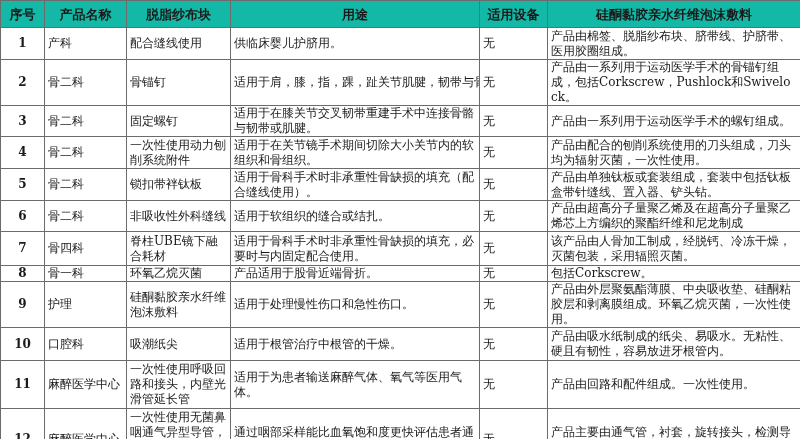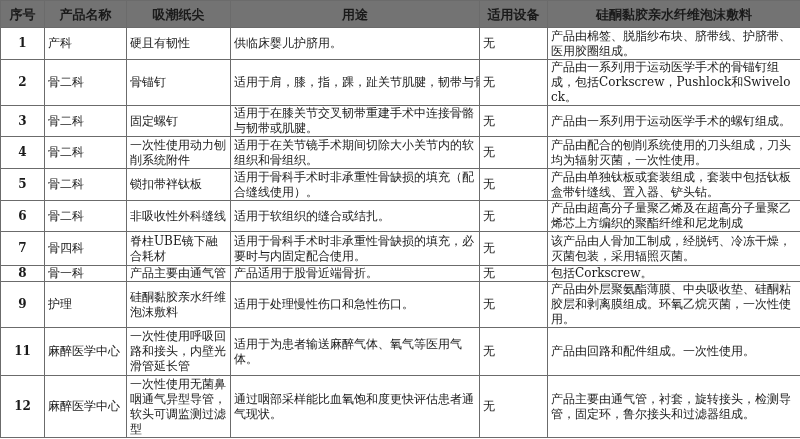--- a/index.html
+++ b/index.html
@@ -2,52 +2,52 @@
 <html><head>
 <meta charset="utf-8">
 <style>
   html, body { margin: 0; padding: 0; background: #ffffff; }
   body { width: 800px; height: 439px; overflow: hidden; position: relative;
          font-family: "DejaVu Serif", "Liberation Serif", serif; }
   table { border-collapse: collapse; table-layout: fixed; width: 800px;
           position: absolute; left: 0; top: 0; }
   td, th { border: 1px solid #6b6b6b; padding: 0 3px; font-size: 12px; color: #1a1a1a;
            line-height: 15px; vertical-align: middle; overflow: hidden; word-break: break-all; }
-  th { background: #737373; font-weight: bold; font-size: 13px;
+  th { background: #14b8a6; font-weight: bold; font-size: 13px;
        height: 26px; font-family: "DejaVu Sans", "Liberation Sans", sans-serif; }
   td.num { text-align: center; font-weight: bold; }
   td.nowrap { white-space: nowrap; }
 </style>
 </head>
 <body>
 
 <table>
   <colgroup>
     <col style="width:44px">
       <col style="width:82px">
       <col style="width:104px">
     <col style="width:249px">
       <col style="width:68px">
       <col style="width:253px">
   </colgroup>
   <thead>
     <tr>
       <th>序号</th>
       <th>产品名称</th>
-      <th>吸潮纸尖</th>
+      <th>脱脂纱布块</th>
       <th>用途</th>
       <th>适用设备</th>
       <th>硅酮黏胶亲水纤维泡沫敷料</th>
     </tr>
   </thead>
   <tbody id="tbody">
       <tr style="height: 32px;">
         <td class="num">1</td>
         <td>产科</td>
-        <td>硬且有韧性</td>
+        <td>配合缝线使用</td>
         <td>供临床婴儿护脐用。</td>
         <td>无</td>
         <td>产品由棉签、脱脂纱布块、脐带线、护脐带、医用胶圈组成。</td>
       </tr>
       <tr style="height: 30px;">
         <td class="num">2</td>
         <td>骨二科</td>
         <td>骨锚钉</td>
         <td class="nowrap">适用于肩，膝，指，踝，趾关节肌腱，韧带与骨</td>
         <td>无</td>
@@ -89,32 +89,40 @@
         <td class="num">7</td>
         <td>骨四科</td>
         <td>脊柱UBE镜下融合耗材</td>
         <td>适用于骨科手术时非承重性骨缺损的填充，必要时与内固定配合使用。</td>
         <td>无</td>
         <td>该产品由人骨加工制成，经脱钙、冷冻干燥，灭菌包装，采用辐照灭菌。</td>
       </tr>
       <tr style="height: 16px;">
         <td class="num">8</td>
         <td>骨一科</td>
-        <td>产品主要由通气管</td>
+        <td>环氧乙烷灭菌</td>
         <td>产品适用于股骨近端骨折。</td>
         <td>无</td>
         <td>包括Corkscrew。</td>
       </tr>
       <tr style="height: 30px;">
         <td class="num">9</td>
         <td>护理</td>
         <td>硅酮黏胶亲水纤维泡沫敷料</td>
         <td>适用于处理慢性伤口和急性伤口。</td>
         <td>无</td>
         <td>产品由外层聚氨酯薄膜、中央吸收垫、硅酮粘胶层和剥离膜组成。环氧乙烷灭菌，一次性使用。</td>
+      </tr>
+      <tr style="height: 33px;">
+        <td class="num">10</td>
+        <td>口腔科</td>
+        <td>吸潮纸尖</td>
+        <td>适用于根管治疗中根管的干燥。</td>
+        <td>无</td>
+        <td>产品由吸水纸制成的纸尖、易吸水。无粘性、硬且有韧性，容易放进牙根管内。</td>
       </tr>
       <tr style="height: 48px;">
         <td class="num">11</td>
         <td>麻醉医学中心</td>
         <td>一次性使用呼吸回路和接头，内壁光滑管延长管</td>
         <td>适用于为患者输送麻醉气体、氧气等医用气体。</td>
         <td>无</td>
         <td>产品由回路和配件组成。一次性使用。</td>
       </tr>
       <tr style="height: 62px;">

